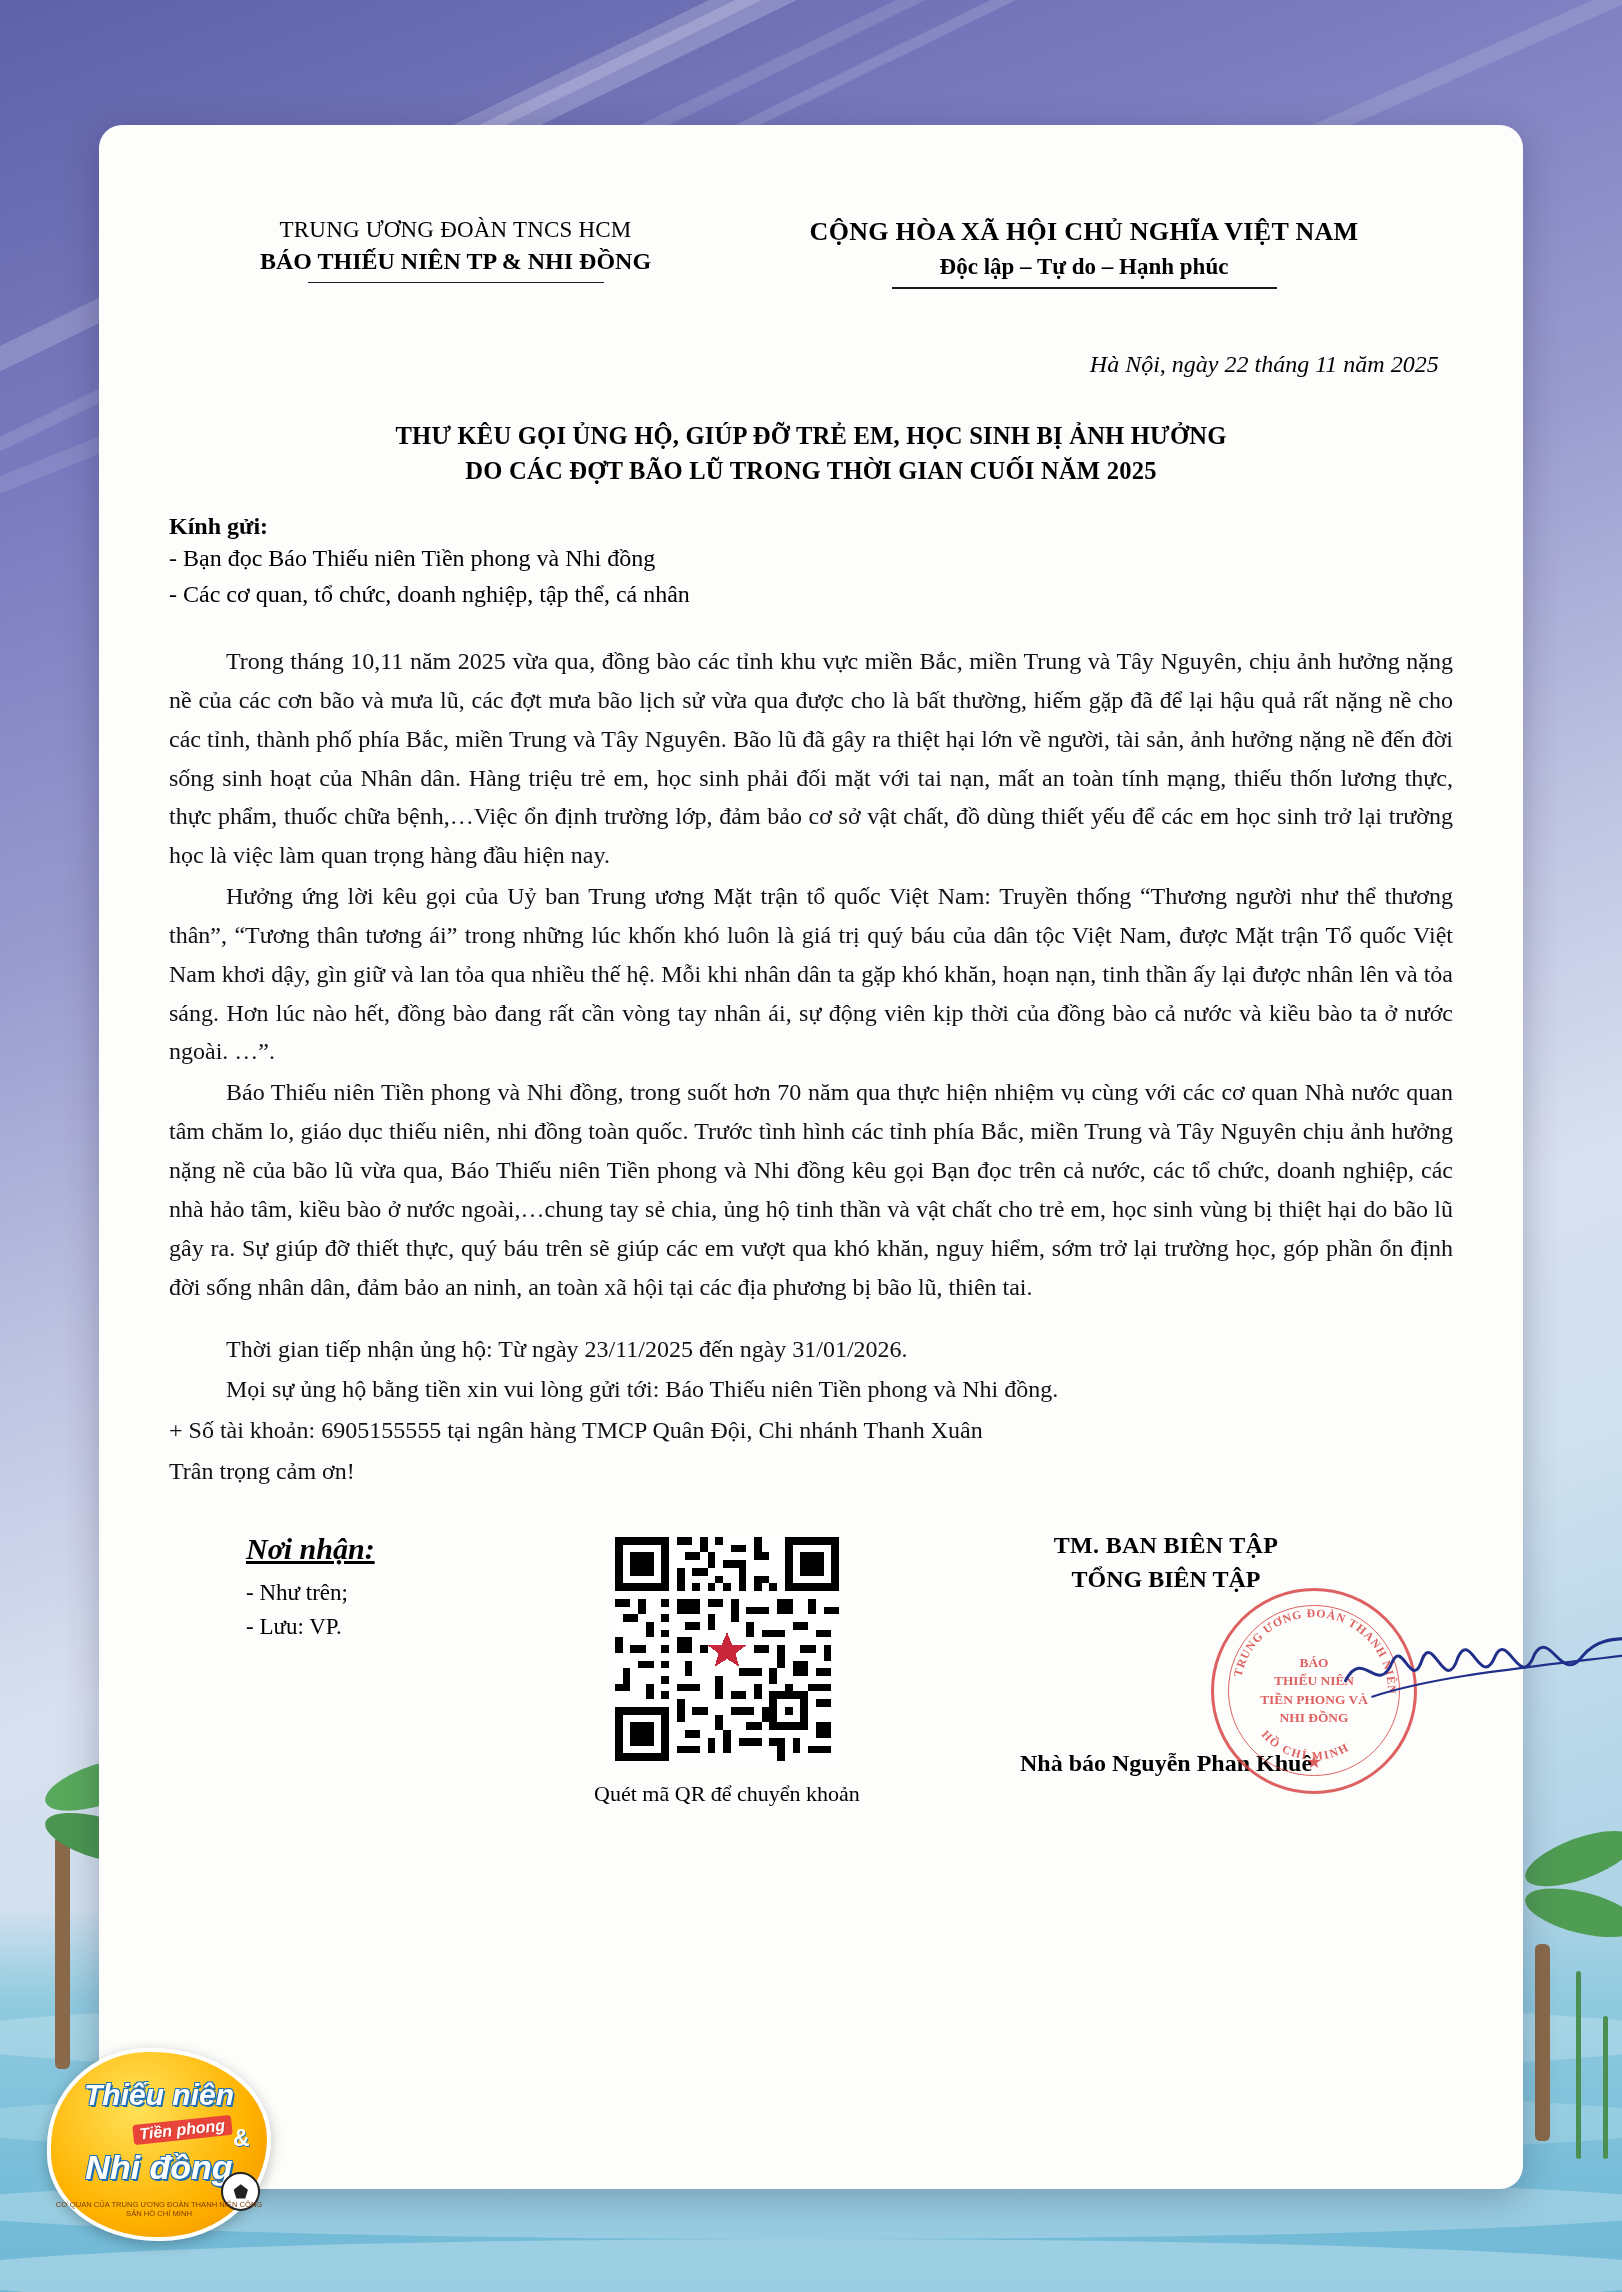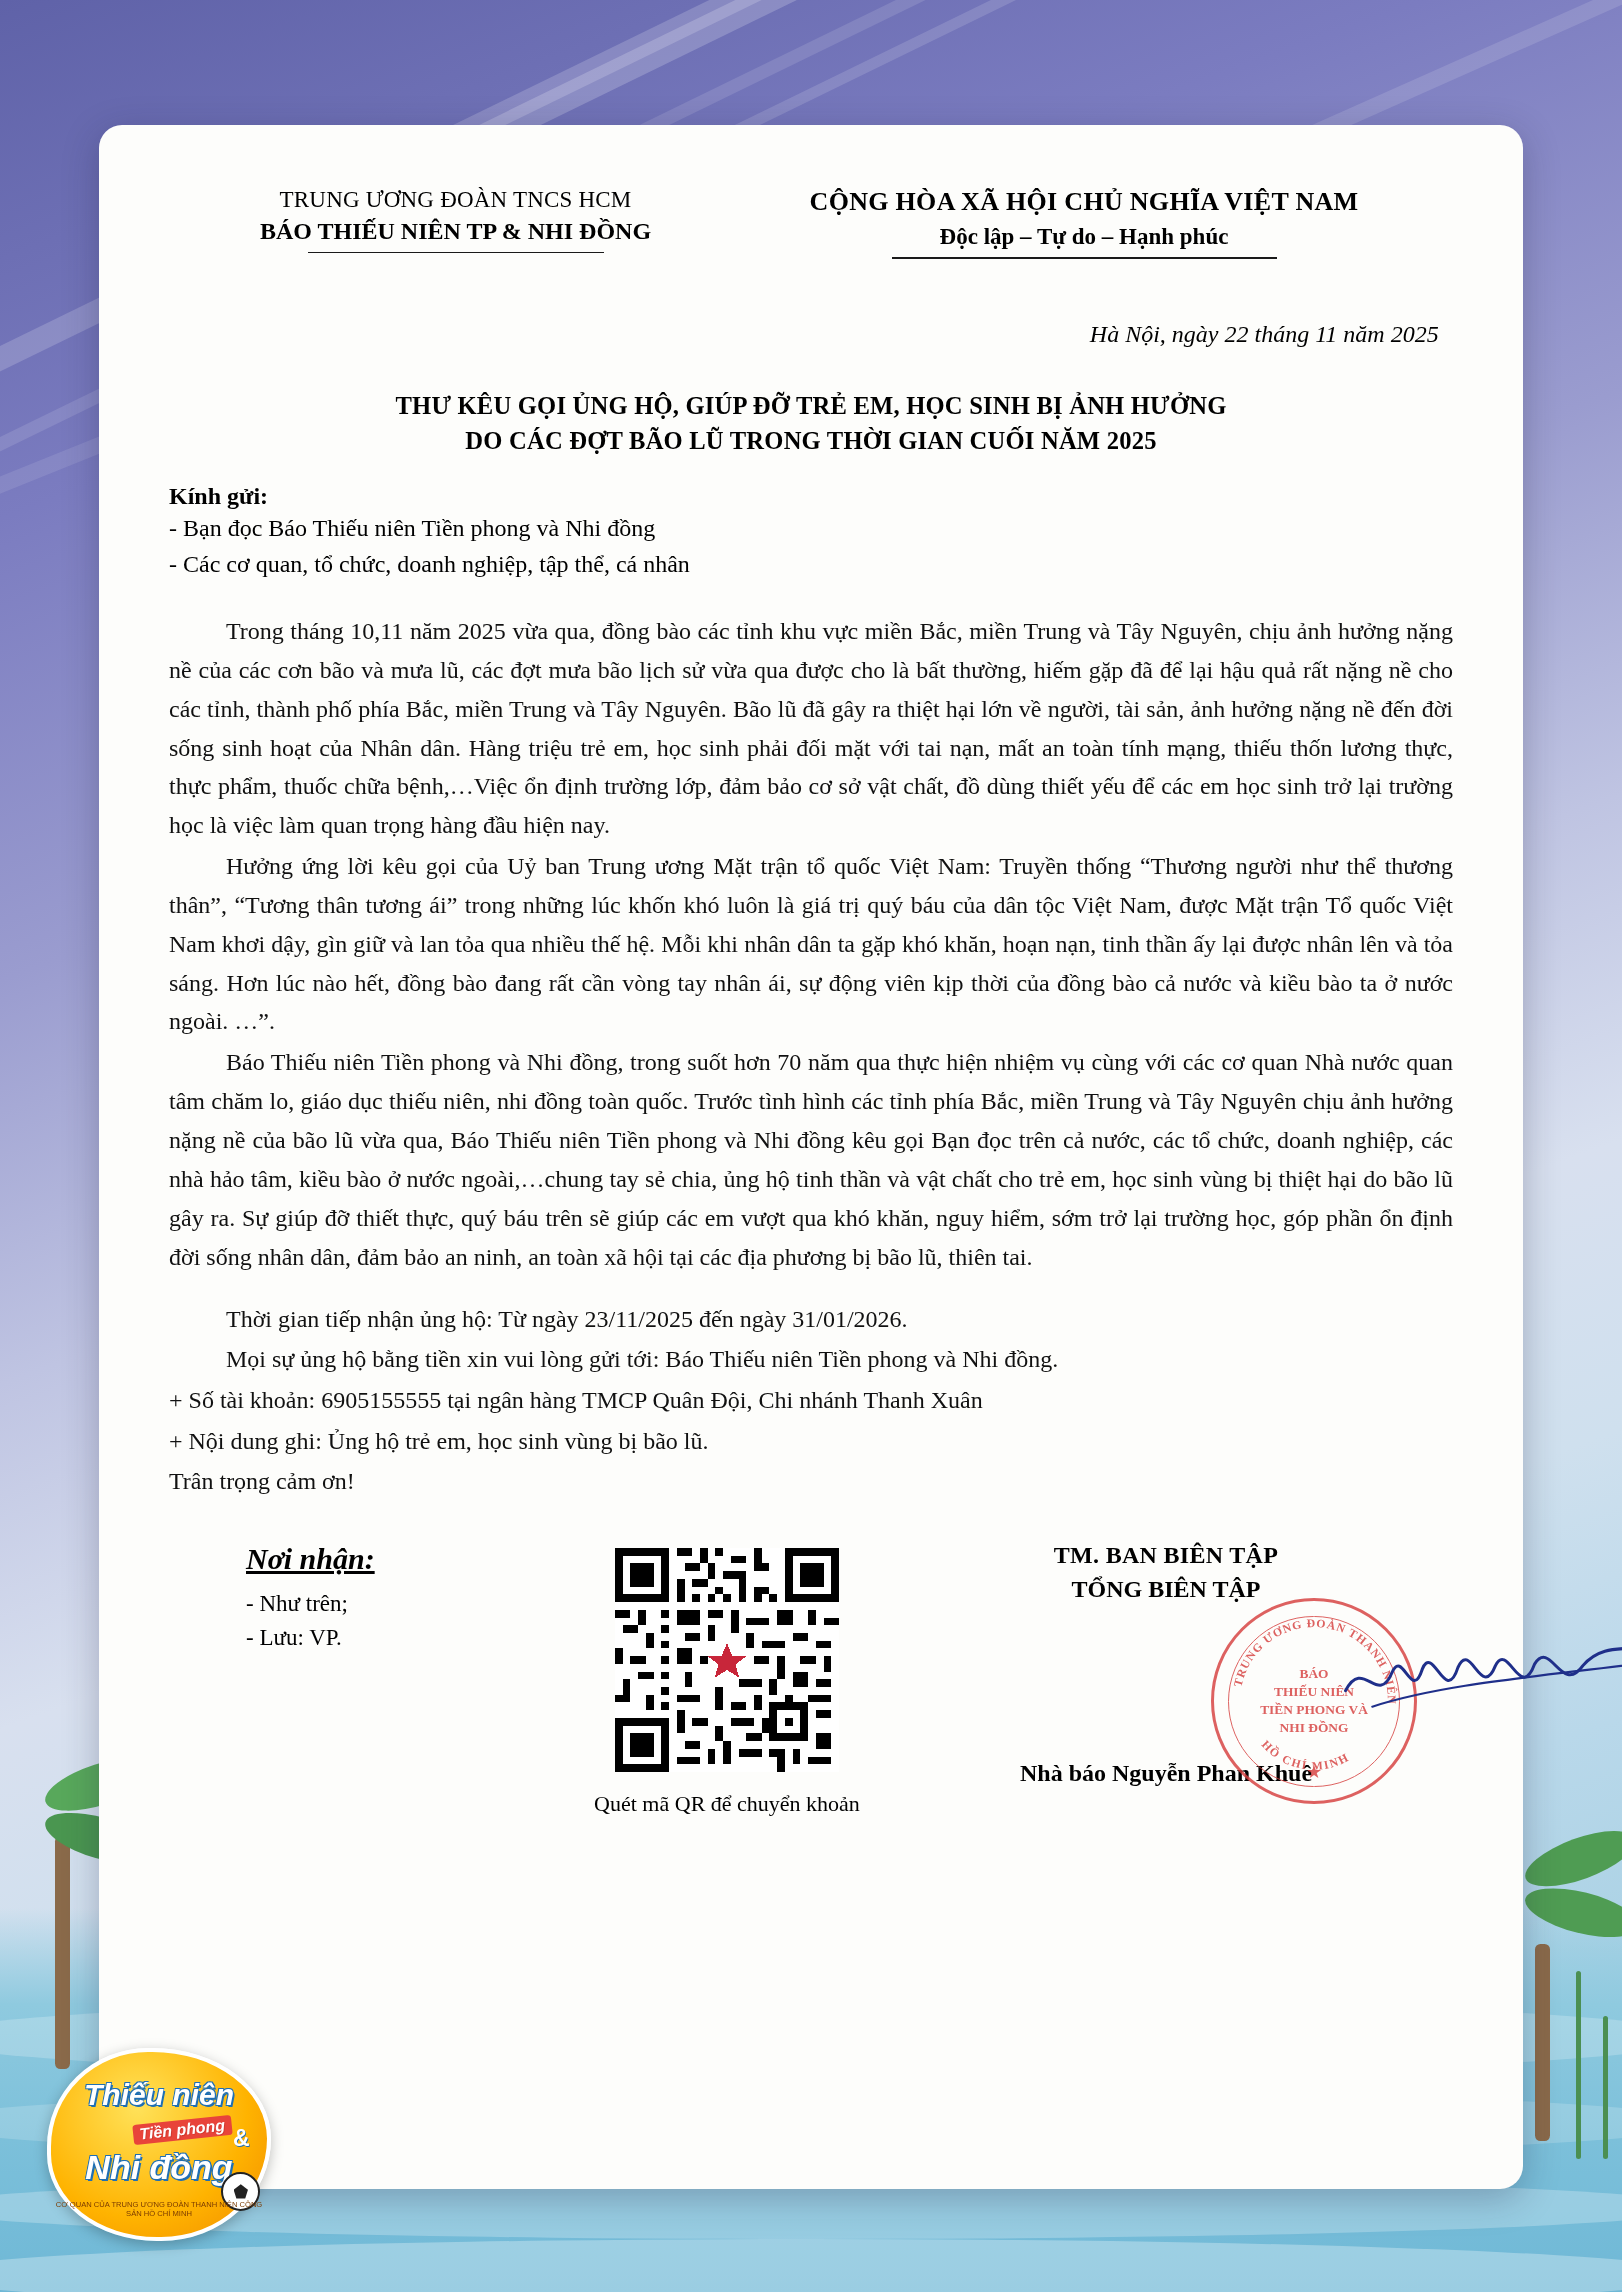--- a/index.html
+++ b/index.html
@@ -94,21 +94,21 @@
     background: #fdfdfb;
     border-radius: 23px;
     box-shadow: 0 9px 36px rgba(30,30,60,0.28);
     padding: 54px 70px 0 70px;
   }
 
   
   .header {
     display: flex;
     align-items: flex-start;
-    margin-top: 8px;
+    margin-top: 38px;
   }
   .hdr-left {
     width: 546px;
     text-align: center;
     padding-left: 27px;
   }
   .hdr-right {
     flex: 1;
     text-align: center;
   }
@@ -444,21 +444,20 @@
   </div>
 
   <div class="body-text">
     <p>Trong tháng 10,11 năm 2025 vừa qua, đồng bào các tỉnh khu vực miền Bắc, miền Trung và Tây Nguyên, chịu ảnh hưởng nặng nề của các cơn bão và mưa lũ, các đợt mưa bão lịch sử vừa qua được cho là bất thường, hiếm gặp đã để lại hậu quả rất nặng nề cho các tỉnh, thành phố phía Bắc, miền Trung và Tây Nguyên. Bão lũ đã gây ra thiệt hại lớn về người, tài sản, ảnh hưởng nặng nề đến đời sống sinh hoạt của Nhân dân. Hàng triệu trẻ em, học sinh phải đối mặt với tai nạn, mất an toàn tính mạng, thiếu thốn lương thực, thực phẩm, thuốc chữa bệnh,…Việc ổn định trường lớp, đảm bảo cơ sở vật chất, đồ dùng thiết yếu để các em học sinh trở lại trường học là việc làm quan trọng hàng đầu hiện nay.</p>
     <p>Hưởng ứng lời kêu gọi của Uỷ ban Trung ương Mặt trận tổ quốc Việt Nam: Truyền thống “Thương người như thể thương thân”, “Tương thân tương ái” trong những lúc khốn khó luôn là giá trị quý báu của dân tộc Việt Nam, được Mặt trận Tổ quốc Việt Nam khơi dậy, gìn giữ và lan tỏa qua nhiều thế hệ. Mỗi khi nhân dân ta gặp khó khăn, hoạn nạn, tinh thần ấy lại được nhân lên và tỏa sáng. Hơn lúc nào hết, đồng bào đang rất cần vòng tay nhân ái, sự động viên kịp thời của đồng bào cả nước và kiều bào ta ở nước ngoài. …”.</p>
     <p>Báo Thiếu niên Tiền phong và Nhi đồng, trong suốt hơn 70 năm qua thực hiện nhiệm vụ cùng với các cơ quan Nhà nước quan tâm chăm lo, giáo dục thiếu niên, nhi đồng toàn quốc. Trước tình hình các tỉnh phía Bắc, miền Trung và Tây Nguyên chịu ảnh hưởng nặng nề của bão lũ vừa qua, Báo Thiếu niên Tiền phong và Nhi đồng kêu gọi Bạn đọc trên cả nước, các tổ chức, doanh nghiệp, các nhà hảo tâm, kiều bào ở nước ngoài,…chung tay sẻ chia, ủng hộ tinh thần và vật chất cho trẻ em, học sinh vùng bị thiệt hại do bão lũ gây ra. Sự giúp đỡ thiết thực, quý báu trên sẽ giúp các em vượt qua khó khăn, nguy hiểm, sớm trở lại trường học, góp phần ổn định đời sống nhân dân, đảm bảo an ninh, an toàn xã hội tại các địa phương bị bão lũ, thiên tai.</p>
     <div class="gap"></div>
     <p>Thời gian tiếp nhận ủng hộ: Từ ngày 23/11/2025 đến ngày 31/01/2026.</p>
     <p>Mọi sự ủng hộ bằng tiền xin vui lòng gửi tới: Báo Thiếu niên Tiền phong và Nhi đồng.</p>
     <p class="noindent">+ Số tài khoản: 6905155555 tại ngân hàng TMCP Quân Đội, Chi nhánh Thanh Xuân</p>
-    <p class="noindent">+ Nội dung ghi: Ủng hộ trẻ em, học sinh vùng bị bão lũ.</p>
     <p class="noindent">Trân trọng cảm ơn!</p>
   </div>
 
   <div class="footer">
 
     <div class="recv">
       <div class="t">Nơi nhận:</div>
       <div class="i" style="white-space: pre-line;">- Như trên;
 - Lưu: VP.</div>
     </div>

